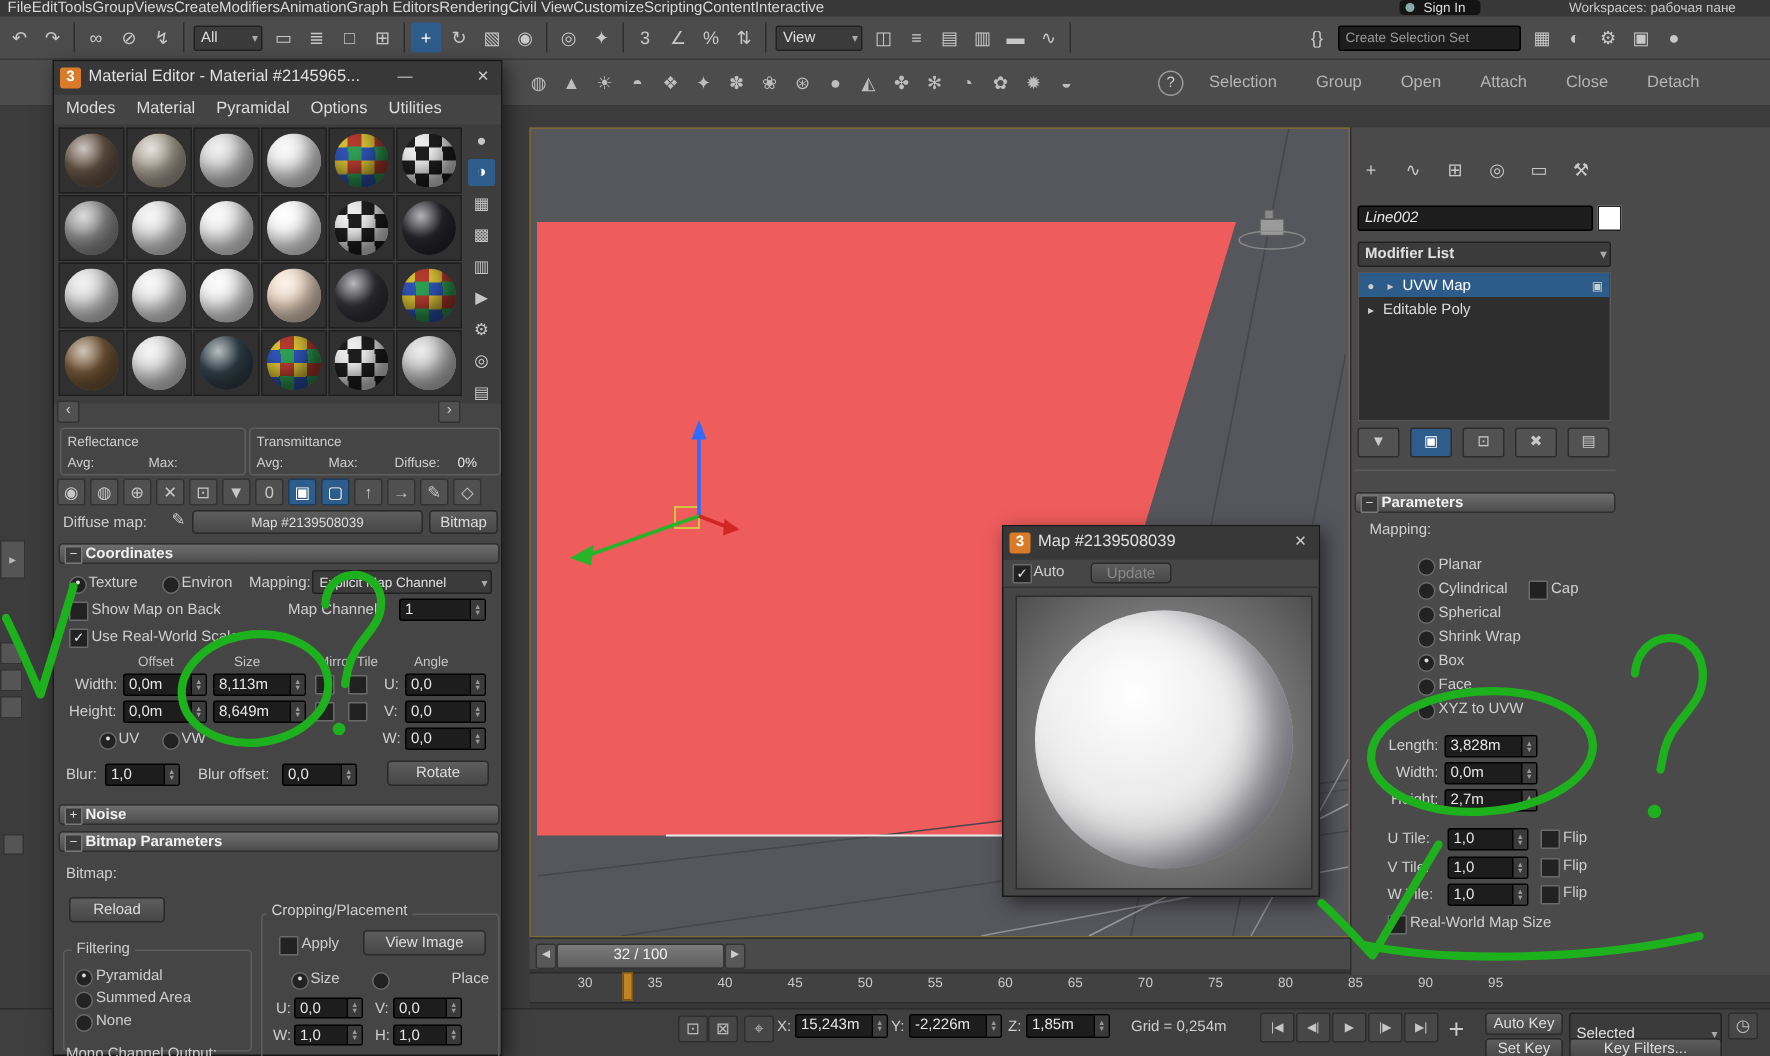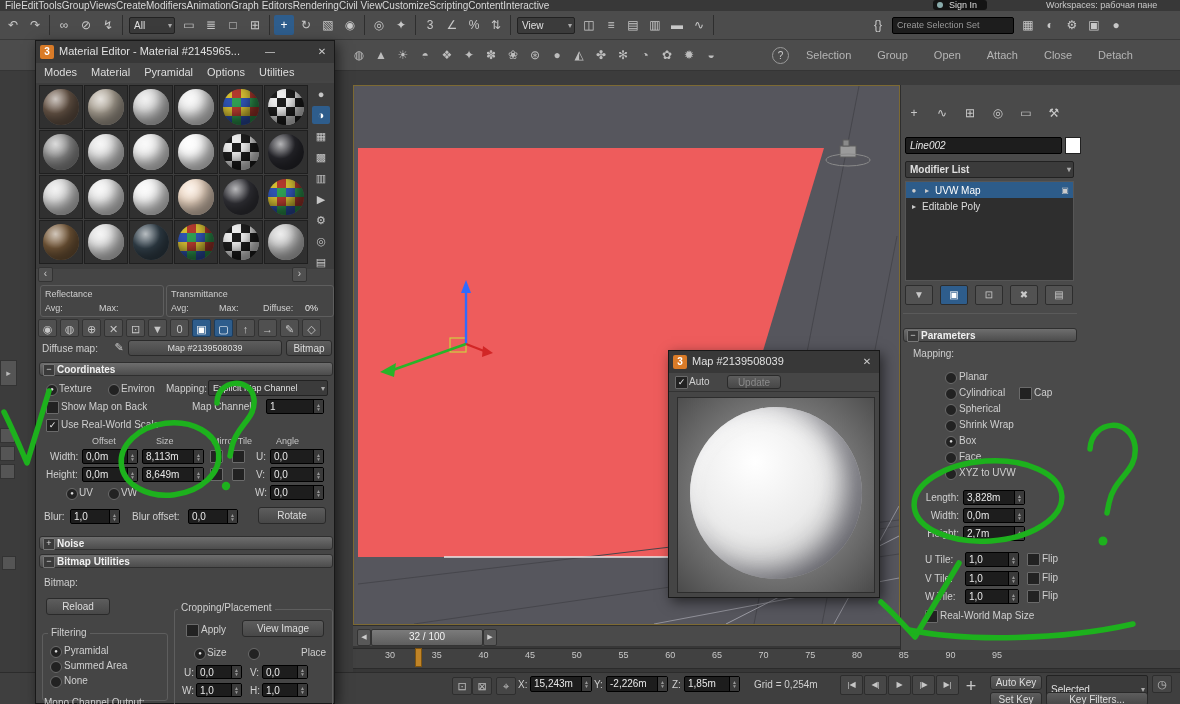--- a/index.html
+++ b/index.html
@@ -648,21 +648,21 @@
         <span class="sarr"></span>
     </div>
     <div class="btn" style="left:222px;top:466px;width:68px;height:17px;line-height:16px;">Rotate</div>
 
     <div class="rhead" style="left:3px;top:495px;width:294px;height:14px;">
       <span class="tog">+</span>
       <span>Noise</span>
     </div>
     <div class="rhead" style="left:3px;top:513px;width:294px;height:14px;">
       <span class="tog">−</span>
-      <span>Bitmap Utilities</span>
+      <span>Bitmap Parameters</span>
     </div>
 
     <span class="lbl" style="left:8px;top:536px;">Bitmap:</span>
 
     <div class="btn" style="left:10px;top:557px;width:64px;height:17px;line-height:16px;">Reload</div>
     <div class="grp" style="left:138px;top:568px;width:157px;height:96px;"></div>
     <span class="legend" style="left:142px;top:561px;">Cropping/Placement</span>
 
     <div class="grp" style="left:6px;top:592px;width:124px;height:66px;"></div>
     <span class="legend" style="left:12px;top:586px;">Filtering</span>

